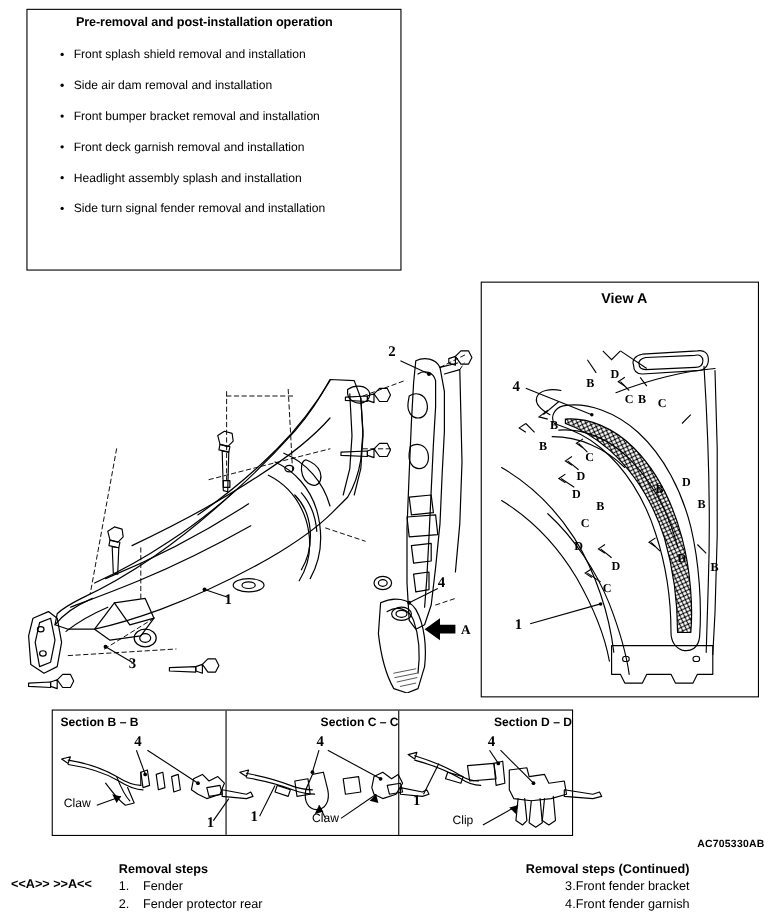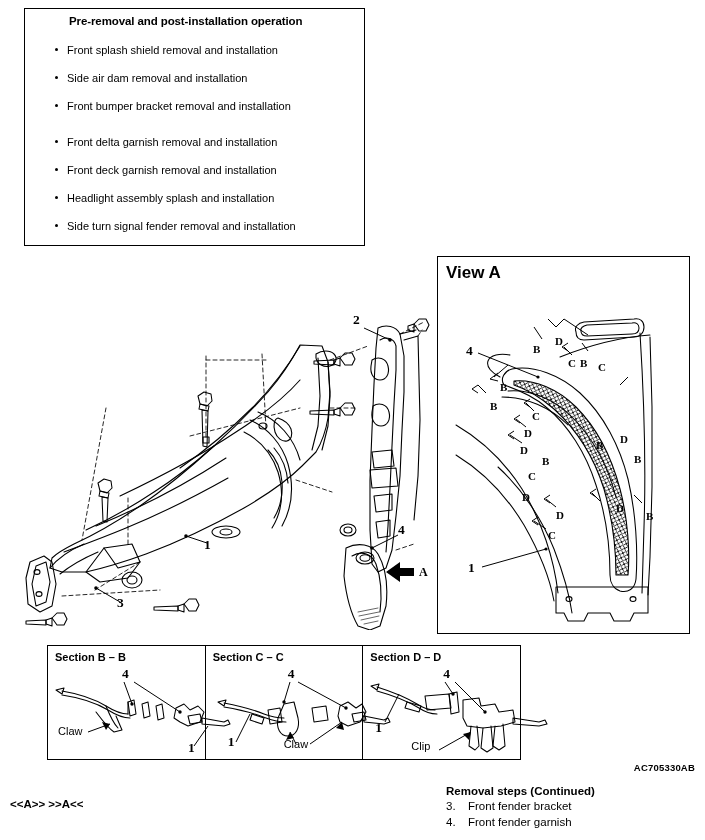--- a/index.html
+++ b/index.html
@@ -8,54 +8,53 @@
   .abs{position:absolute;}
   
   #prebox{left:24px;top:8px;width:341px;height:238px;border:1.6px solid #000;box-sizing:border-box;}
   #prebox .ttl{font-size:11.5px;font-weight:bold;margin:6px 0 3px 8px;letter-spacing:-0.1px;padding-left:36px;}
   #prebox ul{list-style:none;margin:16px;padding:0;}
   #prebox li{font-size:11px;margin:0 0 0 12px;padding:0 0 0 14px;position:relative;height:28px;line-height:15px;}
   #prebox li.gap{margin-top:8px;}
   #prebox li:before{content:"";position:absolute;left:2px;top:5px;width:3.4px;height:3.4px;border-radius:50%;background:#000;}
   
   #viewbox{left:437px;top:256px;width:253px;height:378px;border:1.6px solid #000;box-sizing:border-box;}
-  #viewbox .vttl{font-size:17px;font-weight:bold;margin:6px 0 0 8px;}
+  #viewbox .vttl{font-size:13px;font-weight:bold;margin:6px 0 0 8px;text-align:center;}
   
   #sections{left:47px;top:645px;width:474px;height:115px;box-sizing:border-box;border:1.6px solid #000;display:flex;}
   #sections .panel{flex:1 1 0;position:relative;box-sizing:border-box;}
-  #sections .panel + .panel{border-left:1.6px solid #000;}
+  #sections .panel + .panel{border-left:1.6px solid #000;text-align:right;}
   #sections .sttl{font-size:11px;font-weight:bold;margin:5px 0 0 7px;}
   .capt{position:absolute;font-size:11px;}
   .num{position:absolute;font-size:13.5px;font-weight:bold;font-family:"Liberation Serif","DejaVu Serif",serif;}
   
   .blabel{position:absolute;font-size:13.5px;font-weight:bold;font-family:"Liberation Serif","DejaVu Serif",serif;}
   .vlabel{position:absolute;font-size:11px;font-weight:bold;font-family:"Liberation Serif","DejaVu Serif",serif;}
   .alab{position:absolute;font-size:12px;font-weight:bold;font-family:"Liberation Serif","DejaVu Serif",serif;}
   
   #code{right:10px;top:762px;font-size:9.5px;font-weight:bold;letter-spacing:0.2px;}
   
   #footer{left:0;top:783px;width:705px;height:57px;}
   #f-marks{position:absolute;left:10px;top:15px;font-size:11.5px;font-weight:bold;}
   #f-left{position:absolute;left:108px;top:2px;}
-  #f-right{position:absolute;left:446px;top:2px;}
+  #f-right{position:absolute;left:478px;top:2px;text-align:right;}
   .fhd{font-size:11.5px;font-weight:bold;margin-bottom:1px;}
   .frow{font-size:11.5px;height:16px;line-height:16px;white-space:nowrap;}
   .frow .idx{display:inline-block;width:22px;}
   svg{display:block;}
 </style>
 </head>
 <body>
 
 <div class="abs" id="prebox">
   <div class="ttl">Pre-removal and post-installation operation</div>
   <ul>
     <li>Front splash shield removal and installation</li>
     <li>Side air dam removal and installation</li>
     <li>Front bumper bracket removal and installation</li>
-    <li class="gap">Front delta garnish removal and installation</li>
     <li>Front deck garnish removal and installation</li>
     <li>Headlight assembly splash and installation</li>
     <li>Side turn signal fender removal and installation</li>
   </ul>
 </div>
 
 <div class="abs" style="left:0;top:300px;width:437px;height:330px;">
   <svg width="437" height="330" viewBox="0 0 437 330">
     <g fill="none" stroke="#000" stroke-width="1.1" stroke-linejoin="round" stroke-linecap="round">
 
@@ -433,20 +432,29 @@
     <span class="num" style="left:12px;top:74px;">1</span>
     <span class="capt" style="left:48px;top:94px;">Clip</span>
   </div>
 </div>
 
 <div class="abs" id="code">AC705330AB</div>
 
 <div class="abs" id="footer">
   <div id="f-marks">&lt;&lt;A&gt;&gt;  &gt;&gt;A&lt;&lt;</div>
 
+  <div id="f-left">
+    <div class="fhd">Removal steps</div>
+    <div class="frow">
+      <span class="idx">1.</span><span>Fender</span>
+    </div>
+    <div class="frow">
+      <span class="idx">2.</span><span>Fender protector rear</span>
+    </div>
+  </div>
 
   <div id="f-right">
     <div class="fhd">Removal steps (Continued)</div>
     <div class="frow">
       <span class="idx">3.</span><span>Front fender bracket</span>
     </div>
     <div class="frow">
       <span class="idx">4.</span><span>Front fender garnish</span>
     </div>
   </div>

